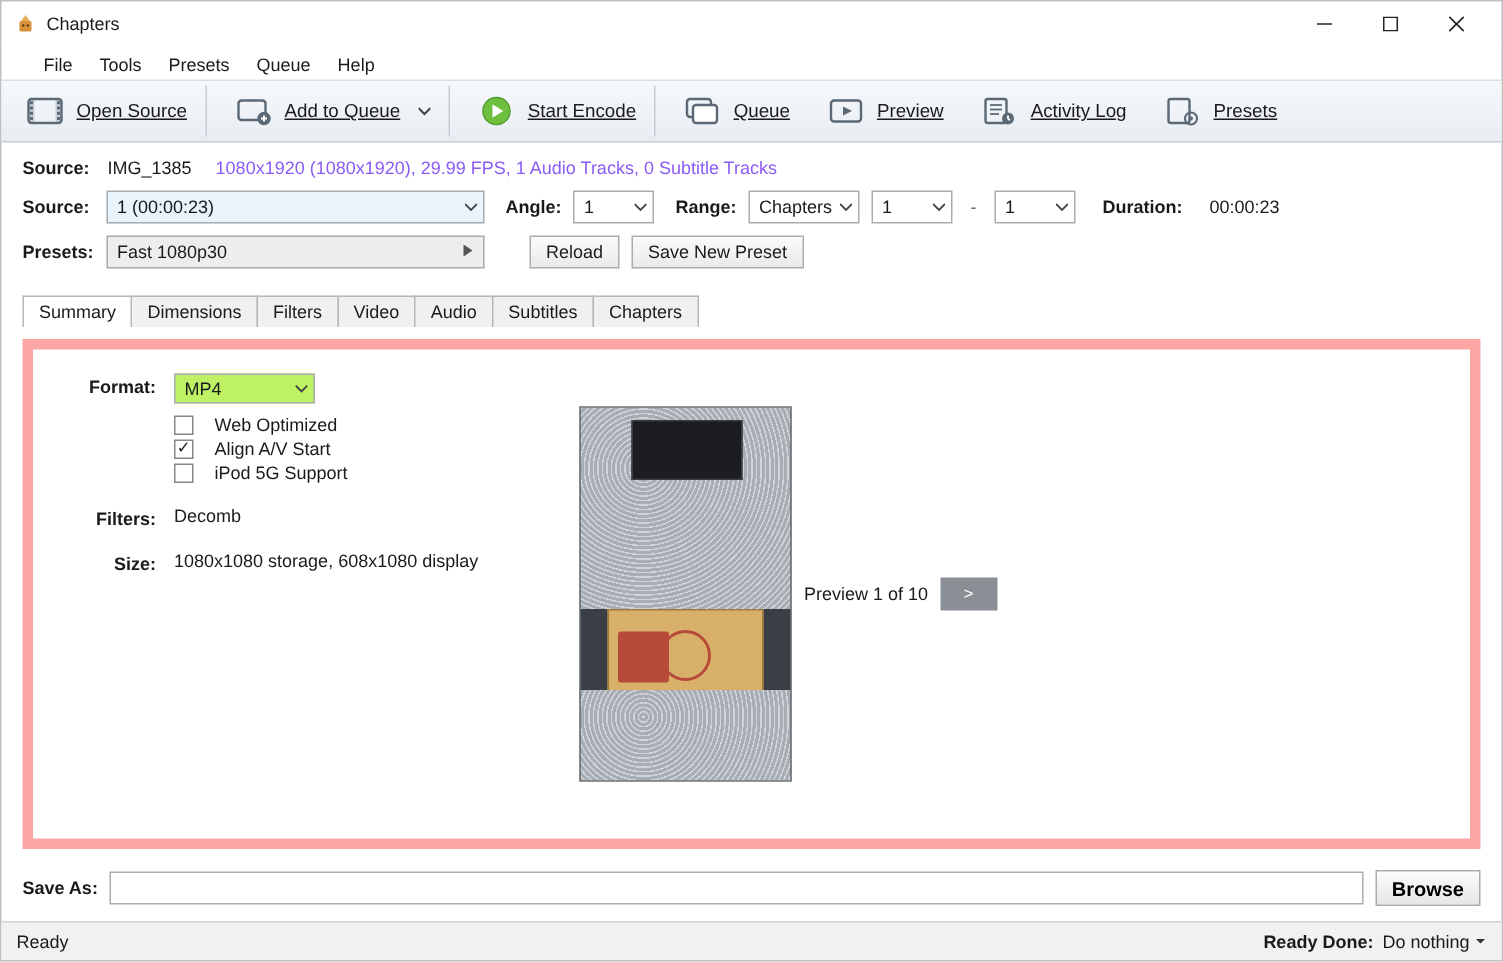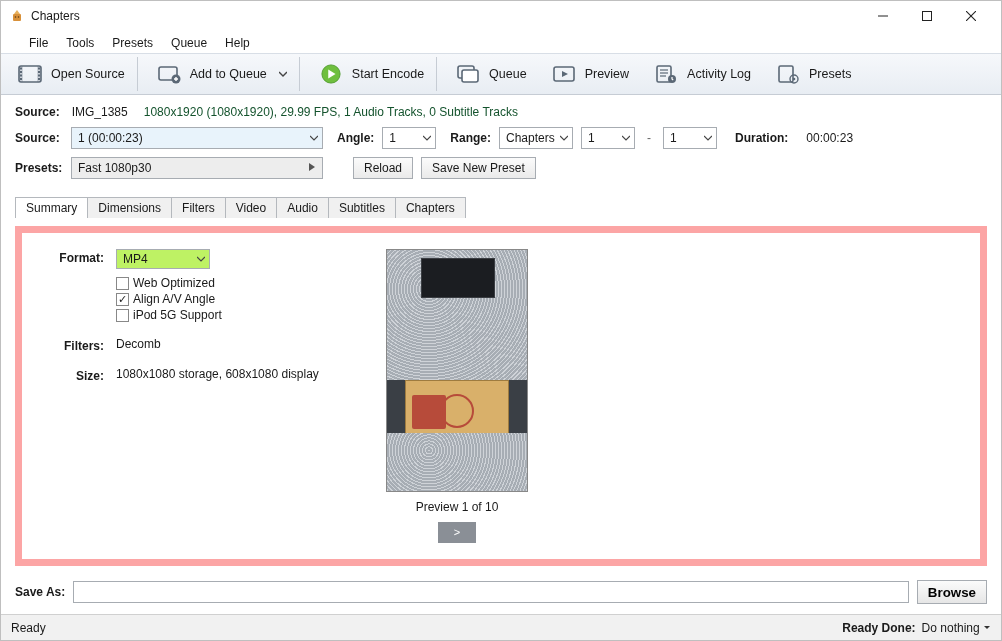--- a/index.html
+++ b/index.html
@@ -10,57 +10,57 @@
   .titlebar .app-icon { width:16px; height:16px; margin-right:6px; }
   .titlebar .app-title { flex:0 0 auto; font-size:12px; }
   .titlebar .spacer { flex:1; }
   .titlebar .winbtn { width:44px; height:30px; display:flex; align-items:center; justify-content:center; }
   .titlebar .winbtn svg { width:10px; height:10px; }
   
   .menubar { display:flex; align-items:center; height:22px; padding:0 20px; gap:2px; border-top:1px solid #fff;}
   .menuitem { padding:3px 8px; font-size:12px; }
   
   .toolbar { display:flex; align-items:center; height:42px; background:linear-gradient(#f6f8fb,#e8edf3); border-top:1px solid #d8dee6; border-bottom:1px solid #c6ccd4; padding:0 6px; gap:4px; }
-  .tbtn { display:flex; align-items:center; gap:8px; padding:4px 10px; height:34px; }
+  .tbtn { display:flex; align-items:center; gap:8px; padding:4px 10px; height:34px;text-decoration:underline; }
   .tbtn.sep { border-right:1px solid #c6ccd4; padding-right:12px; margin-right:4px;}
   .tbtn .ticon { width:26px; height:22px; display:flex; align-items:center; justify-content:center; }
   .tbtn .ticon svg { width:24px; height:20px; }
   .tbtn .tlabel { font-size:12.5px; }
   .tbtn .caret { margin-left:4px; }
   
   .content { padding:10px 14px 8px 14px; flex:1; display:flex; flex-direction:column; gap:8px; overflow:hidden;}
   .row { display:flex; align-items:center; gap:8px; }
   .lbl { font-weight:600; font-size:12px; }
   .source-name { margin-left:4px; }
-  .source-meta { color:#14532d; margin-left:8px; }
+  .source-meta { color:#8b5cf6; margin-left:8px; }
   
   .select, .txtbtn { height:22px; border:1px solid #a7acb2; background:#fff; display:inline-flex; align-items:center; padding:0 6px; font-size:12px; position:relative; }
   .select.wide { flex:0 0 252px; background:#e8f3fb; }
   .select .caret, .combo .caret { position:absolute; right:4px; }
   .select.sm { width:54px; justify-content:flex-start;}
   .select.md { width:74px; }
   .txtbtn { background:linear-gradient(#fbfbfb,#eaeaea); padding:0 10px; cursor:default;}
   .presetbox { flex:0 0 252px; height:22px; border:1px solid #a7acb2; background:#ededed; display:flex; align-items:center; padding:0 6px; position:relative;}
   .presetbox .tri { position:absolute; right:6px; }
   .dash { padding:0 4px; color:#666;}
   
   .tabs { display:flex; gap:0; margin-top:10px; }
   .tab { border:1px solid #b4b8bd; border-bottom:none; background:#f0f0f0; padding:3px 10px; font-size:12px; position:relative; margin-right:-1px;}
   .tab.active { background:#fff; z-index:2; }
   .tabframe { border:7px solid #fca5a5; flex:1; padding:16px 14px; display:flex; gap:30px; min-height:0;text-align:right;}
   .tabframe .left { flex:0 0 320px; display:flex; flex-direction:column; gap:14px;}
   .pair { display:flex; align-items:flex-start; gap:12px;}
   .pair .plabel { width:68px; font-weight:600; padding-top:2px;}
   .combo { height:20px; width:94px; border:1px solid #a7acb2; background:#bef264; display:flex; align-items:center; padding:0 6px; position:relative; font-size:12px;}
-  .chk { display:flex; align-items:center; gap:4px; font-size:12px; padding:1px 0;}
+  .chk { display:flex; align-items:center; gap:14px; font-size:12px; padding:1px 0;}
   .chk .box { width:13px; height:13px; border:1px solid #888; display:flex; align-items:center; justify-content:center; background:#fff;}
   .chk .box.checked::after{ content:"✓"; font-size:11px; line-height:1; color:#1a1a1a;}
   .vlines { display:flex; flex-direction:column; gap:3px; font-size:12px;}
   
-  .previewcol { display:flex; flex-direction:column; align-items:center; gap:8px;}
+  .previewcol { display:flex; flex-direction:row; align-items:center; gap:8px;}
   .previewimg { width:142px; height:250px; border:1px solid #888; background:#3a3f45; position:relative; overflow:hidden;}
   .arena{position:absolute;inset:0;}
   .crowd{position:absolute;left:0;right:0;background:repeating-radial-gradient(circle at 30% 30%,#cfd3d8 0 1px,#a7adb4 1px 3px);} 
   .crowd.top{top:0;height:54%;}
   .crowd.bot{bottom:0;height:24%;}
   .court{position:absolute;left:18px;right:18px;top:54%;height:62px;background:#d9b06a;border:1px solid #9e7b3f;}
   .court::after{content:"";position:absolute;left:50%;top:50%;width:30px;height:30px;border:2px solid #b74b3a;border-radius:50%;transform:translate(-50%,-50%);}
   .court .key{position:absolute;left:6px;top:14px;width:34px;height:34px;background:#b74b3a;border-radius:2px;}
   .jumbo{position:absolute;left:34px;top:8px;width:74px;height:40px;background:#1b1d21;border:1px solid #3a3d42;}
   .navbtn { width:38px; height:22px; background:#8a8f96; color:#fff; display:flex; align-items:center; justify-content:center; font-size:11px;}
@@ -284,21 +284,21 @@
                   <path d="M0 2 L4 6 L8 2" fill="none" stroke="#444" stroke-width="1.2"></path>
                 </svg></span>
           </div>
           <div style="height:6px"></div>
           <label class="chk">
               <span class="box"></span>
               <span>Web Optimized</span>
             </label>
           <label class="chk">
               <span class="box checked"></span>
-              <span>Align A/V Angle</span>
+              <span>Align A/V Start</span>
             </label>
           <label class="chk">
               <span class="box"></span>
               <span>iPod 5G Support</span>
             </label>
         </div>
       </div>
       <div class="pair">
         <div class="plabel">Filters:</div>
         <div>Decomb</div>

